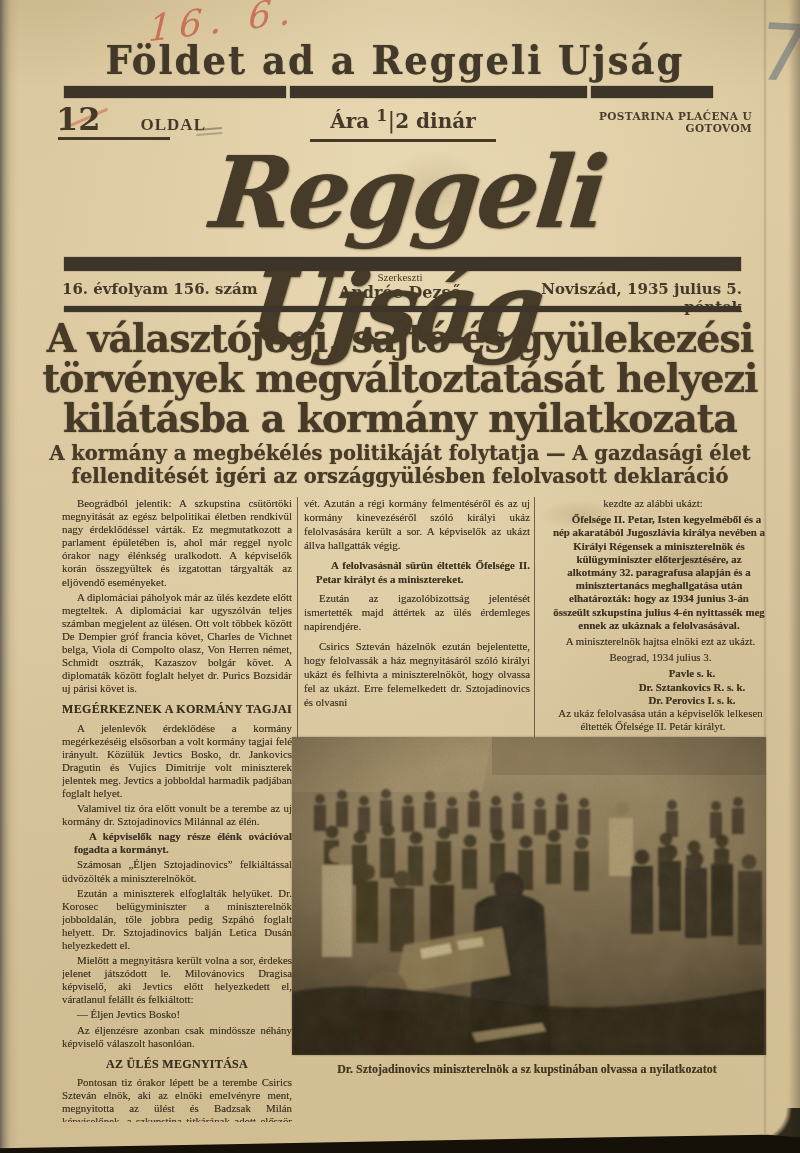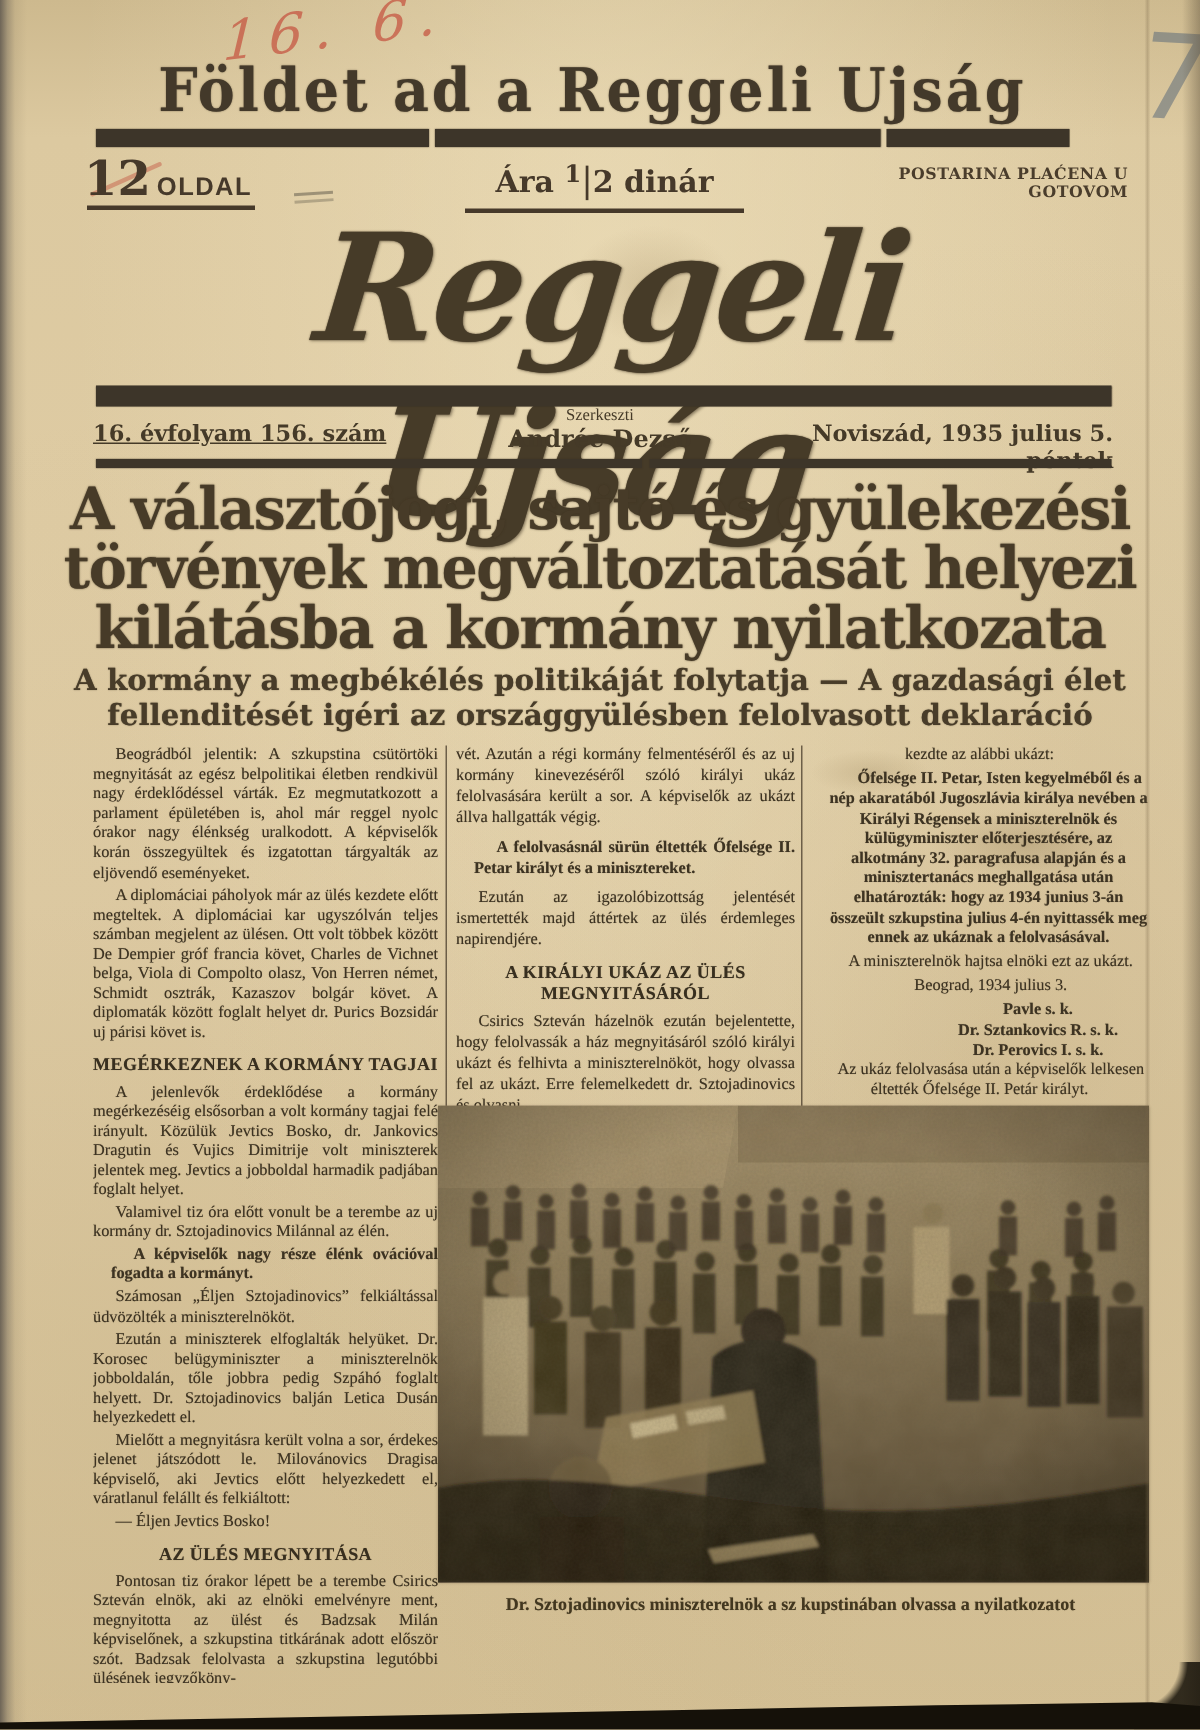--- a/index.html
+++ b/index.html
@@ -46,40 +46,40 @@
     font-family:"DejaVu Serif",serif;font-weight:bold;font-size:37px;
     letter-spacing:2px;color:#43392a;transform:scaleY(1.08);
     text-shadow:0 0 1px rgba(60,48,30,.7);}
   .bar{background:#3d3529;box-shadow:0 0 1px rgba(60,50,35,.8);}
   .bar1a{left:64px;top:86px;width:222px;height:12px;}
   .bar1b{left:290px;top:86px;width:297px;height:12px;}
   .bar1c{left:591px;top:86px;width:122px;height:12px;}
   
   .pages{left:56px;top:100px;color:#46392a;white-space:nowrap;}
   .pages .num{font-family:"DejaVu Serif",serif;font-weight:bold;font-size:32px;}
-  .pages .lbl{font-family:Liberation Sans, sans-serif;font-weight:bold;font-size:17px;letter-spacing:1px;}
+  .pages .lbl{font-family:Liberation Serif, serif;font-weight:bold;font-size:17px;letter-spacing:1px;margin-left:36px;}
   .pages-underline{left:58px;top:137px;width:112px;height:3px;background:#46392a;}
   .price{left:310px;top:106px;width:186px;text-align:center;color:#46392a;
     font-family:"DejaVu Serif",serif;font-weight:bold;font-size:20px;white-space:nowrap;}
   .price .ft{font-size:16px;vertical-align:7px;}
   .price .fs{font-size:23px;font-weight:normal;}
   .price-underline{left:310px;top:139px;width:186px;height:3px;background:#46392a;}
   .postage{left:548px;top:110px;width:204px;text-align:right;
     font-family:"DejaVu Serif",serif;font-weight:bold;font-size:10.5px;
     letter-spacing:.4px;color:#4a3d2c;}
   
   .masthead{left:52px;top:136px;width:700px;text-align:center;
     font-family:"DejaVu Serif",serif;font-style:italic;font-weight:bold;
     font-size:97px;letter-spacing:-3px;color:#463b28;
     transform:skewX(-6deg) scaleY(1.02);
     text-shadow:1px 1px 2px rgba(60,48,30,.45),0 0 1px rgba(60,48,30,.8);}
   .bar2{left:64px;top:257px;width:677px;height:14px;}
   
   .issue{left:62px;top:280px;font-family:"DejaVu Serif",serif;font-weight:bold;
-    font-size:15px;color:#453a28;text-decoration:underline;}
+    font-size:15px;color:#453a28;}
   .editor{left:300px;top:271px;width:200px;text-align:center;color:#453a28;}
   .editor .sm{font-size:11px;display:block;}
   .editor .nm{font-family:"DejaVu Serif",serif;font-weight:bold;font-size:16px;display:block;margin-top:0px;}
   .dateline{left:510px;top:280px;width:232px;text-align:right;
     font-family:"DejaVu Serif",serif;font-weight:bold;font-size:15px;color:#453a28;}
   .bar3a{left:64px;top:306px;width:364px;height:6px;}
   .bar3b{left:433px;top:306px;width:308px;height:6px;}
   
   .headline{left:42px;top:320px;width:716px;text-align:center;
     font-family:"DejaVu Serif",serif;font-weight:bold;font-size:38px;
@@ -175,32 +175,29 @@
     <p><span class="lead">Beográdból jelentik:</span><span> A szkupstina csütörtöki megnyitását az egész belpolitikai életben rendkivül nagy érdeklődéssel várták. Ez megmutatkozott a parlament épületében is, ahol már reggel nyolc órakor nagy élénkség uralkodott. A képviselők korán összegyültek és izgatottan tárgyalták az eljövendő eseményeket.</span></p>
     <p>A diplomáciai páholyok már az ülés kezdete előtt megteltek. A diplomáciai kar ugyszólván teljes számban megjelent az ülésen. Ott volt többek között De Dempier gróf francia követ, Charles de Vichnet belga, Viola di Compolto olasz, Von Herren német, Schmidt osztrák, Kazaszov bolgár követ. A diplomaták között foglalt helyet dr. Purics Bozsidár uj párisi követ is.</p>
     <div class="shead">MEGÉRKEZNEK A KORMÁNY TAGJAI</div>
     <p>A jelenlevők érdeklődése a kormány megérkezéséig elsősorban a volt kormány tagjai felé irányult. Közülük Jevtics Bosko, dr. Jankovics Dragutin és Vujics Dimitrije volt miniszterek jelentek meg. Jevtics a jobboldal harmadik padjában foglalt helyet.</p>
     <p>Valamivel tiz óra előtt vonult be a terembe az uj kormány dr. Sztojadinovics Milánnal az élén.</p>
     <p class="bpar">A képviselők nagy része élénk ovációval fogadta a kormányt.</p>
     <p>Számosan „Éljen Sztojadinovics” felkiáltással üdvözölték a miniszterelnököt.</p>
     <p>Ezután a miniszterek elfoglalták helyüket. Dr. Korosec belügyminiszter a miniszterelnök jobboldalán, tőle jobbra pedig Szpáhó foglalt helyett. Dr. Sztojadinovics balján Letica Dusán helyezkedett el.</p>
     <p>Mielőtt a megnyitásra került volna a sor, érdekes jelenet játszódott le. Milovánovics Dragisa képviselő, aki Jevtics előtt helyezkedett el, váratlanul felállt és felkiáltott:</p>
     <p>— Éljen Jevtics Bosko!</p>
+    <p>Az éljenzésre azonban csak mindössze néhány képviselő válaszolt hasonlóan.</p>
     <div class="shead">AZ ÜLÉS MEGNYITÁSA</div>
     <p>Pontosan tiz órakor lépett be a terembe Csirics Szteván elnök, aki az elnöki emelvényre ment, megnyitotta az ülést és Badzsak Milán képviselőnek, a szkupstina titkárának adott először szót. Badzsak felolvasta a szkupstina legutóbbi ülésének jegyzőköny-</p>
   </div>
 
   <div class="abs col col2">
     <p class="nin">vét. Azután a régi kormány felmentéséről és az uj kormány kinevezéséről szóló királyi ukáz felolvasására került a sor. A képviselők az ukázt állva hallgatták végig.</p>
     <p class="bpar">A felolvasásnál sürün éltették Őfelsége II. Petar királyt és a minisztereket.</p>
     <p>Ezután az igazolóbizottság jelentését ismertették majd áttértek az ülés érdemleges napirendjére.</p>
-    <div class="shead">
-      <div>A KIRÁLYI UKÁZ AZ ÜLÉS</div>
-      <div>MEGNYITÁSÁRÓL</div>
-    </div>
     <p>Csirics Szteván házelnök ezután bejelentette, hogy felolvassák a ház megnyitásáról szóló királyi ukázt és felhivta a miniszterelnököt, hogy olvassa fel az ukázt. Erre felemelkedett dr. Sztojadinovics és olvasni</p>
   </div>
 
   <div class="abs col col3">
     <p class="nin">kezdte az alábbi ukázt:</p>
     <p class="bpar">Őfelsége II. Petar, Isten kegyelméből és a nép akaratából Jugoszlávia királya nevében a Királyi Régensek a miniszterelnök és külügyminiszter előterjesztésére, az alkotmány 32. paragrafusa alapján és a minisztertanács meghallgatása után elhatározták: hogy az 1934 junius 3-án összeült szkupstina julius 4-én nyittassék meg ennek az ukáznak a felolvasásával.</p>
     <p>A miniszterelnök hajtsa elnöki ezt az ukázt.</p>
     <p>Beograd, 1934 julius 3.</p>
     <p class="sig">Pavle s. k.</p>
     <p class="sig">Dr. Sztankovics R. s. k.</p>

